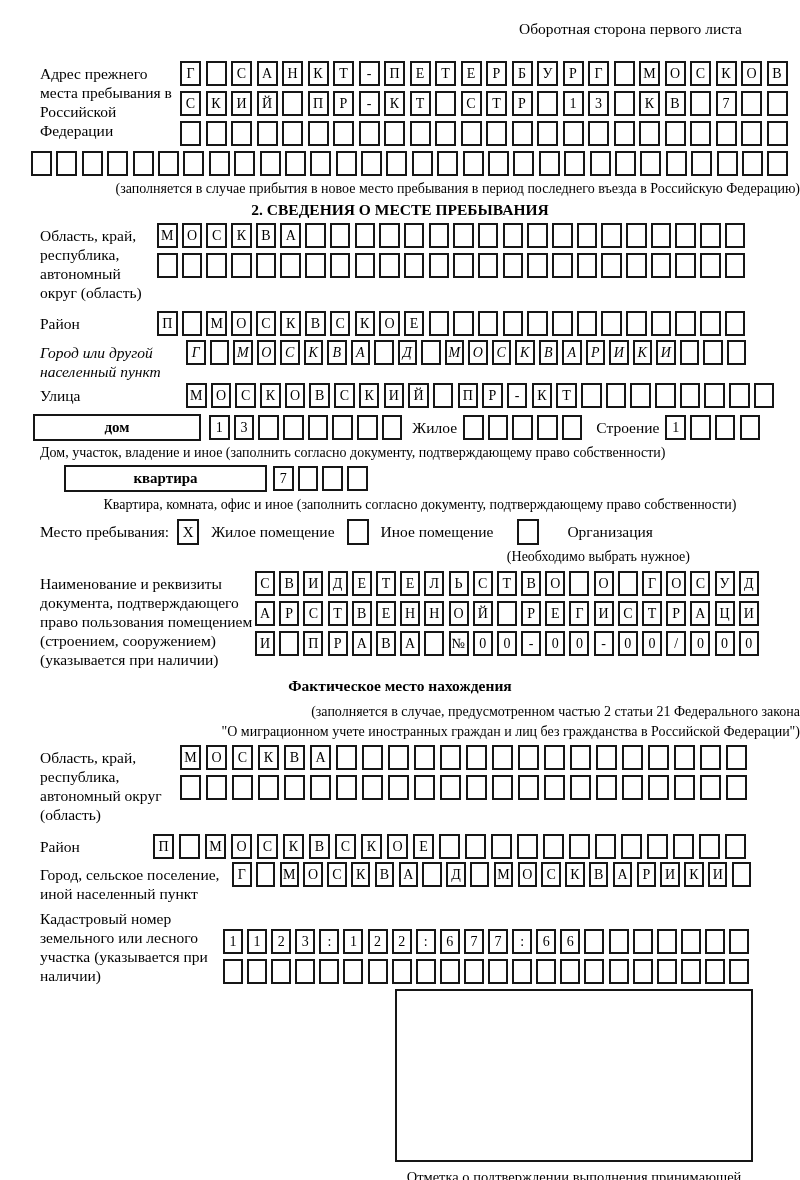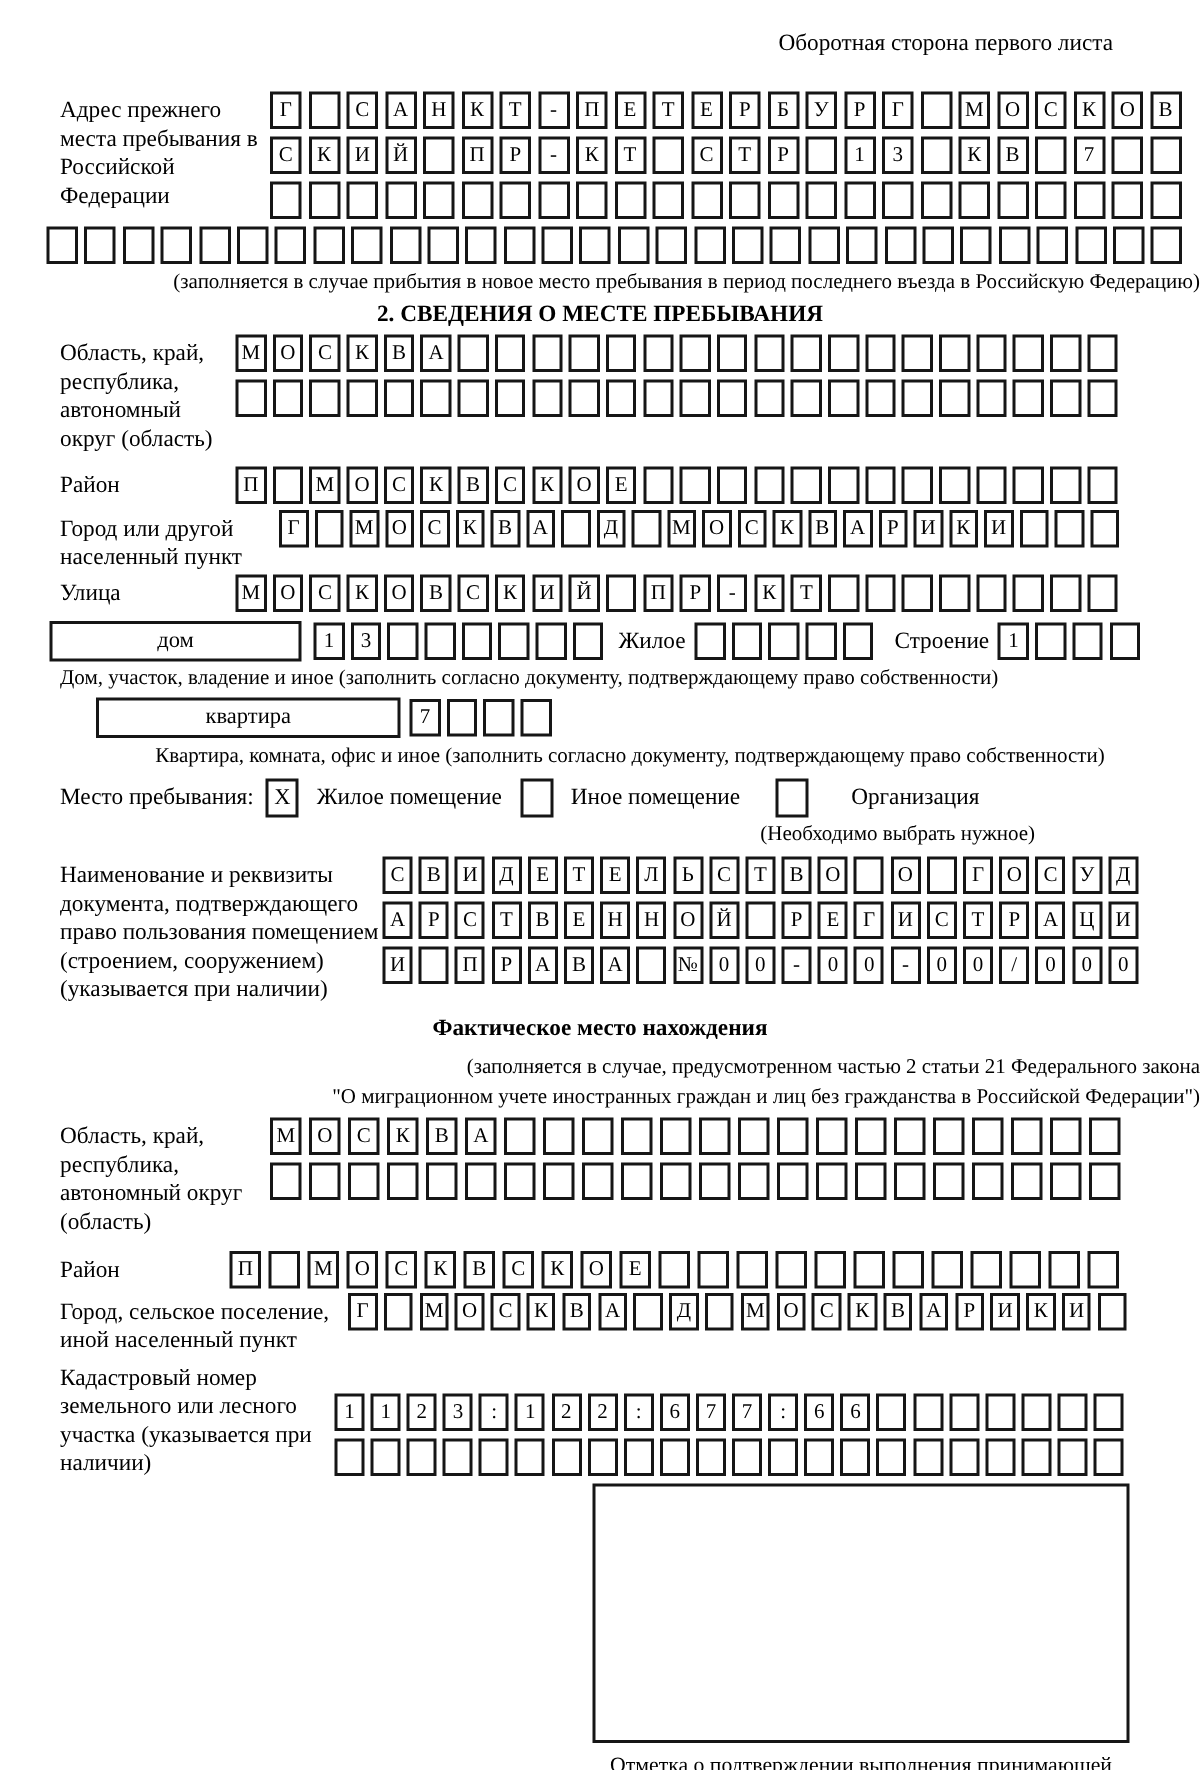--- a/index.html
+++ b/index.html
@@ -28,21 +28,21 @@
   .gc{gap:4.2px}.gc .cell{width:20px}
   .gd{gap:5px}.gd .cell{width:21px;height:25px}
   .ge{gap:4.3px}.ge .cell{width:19.5px}
   .ge2{gap:4.1px}.ge2 .cell{width:20px}
   .note-c{text-align:right;font-size:14px;line-height:17px;}
   .note-l{margin-left:40px;font-size:14px;line-height:17px;}
   .sec-title{text-align:center;font-weight:bold;font-size:15.5px;}
   .dom-row{display:flex;align-items:flex-start;margin-left:33px;font-size:15.5px;}
   .wbox{
     border:2px solid #161616;height:27px;box-sizing:border-box;flex:none;
-    display:flex;align-items:center;justify-content:center;font-size:15px;background:#fff;
+    display:flex;align-items:center;justify-content:center;font-size:15px;background:#fff;font-weight:bold;
   }
   .dom-box{width:168px}.kv-box{width:203px}
   .inl-lbl{flex:none;line-height:27px;}
   .mesto{display:flex;align-items:center;margin-left:40px;font-size:15.5px;}
   .chk{
     flex:none;width:22px;height:26px;border:2px solid #161616;box-sizing:border-box;
     display:flex;align-items:center;justify-content:center;font-size:15px;background:#fff;
   }
   .ml6{margin-left:6px}.ml8{margin-left:8px}.ml10{margin-left:10px}.ml12{margin-left:12px}
   .ml14{margin-left:14px}.ml24{margin-left:24px}.ml28{margin-left:28px}
@@ -256,21 +256,21 @@
         <span class="cell"></span>
         <span class="cell"></span>
         <span class="cell"></span>
         <span class="cell"></span>
         <span class="cell"></span>
         <span class="cell"></span>
         <span class="cell"></span>
       </div>
   </div>
 
-  <div class="fb" style="margin-top:4px;">
+  <div class="fb" style="margin-top:4px;font-style:italic;">
     <div class="lbl w146">Город или другой населенный пункт</div>
     <div class="crow gb2">
         <span class="cell">Г</span>
         <span class="cell"></span>
         <span class="cell">М</span>
         <span class="cell">О</span>
         <span class="cell">С</span>
         <span class="cell">К</span>
         <span class="cell">В</span>
         <span class="cell">А</span>
@@ -286,21 +286,21 @@
         <span class="cell">Р</span>
         <span class="cell">И</span>
         <span class="cell">К</span>
         <span class="cell">И</span>
         <span class="cell"></span>
         <span class="cell"></span>
         <span class="cell"></span>
       </div>
   </div>
 
-  <div class="fb" style="margin-top:2px;">
+  <div class="fb" style="margin-top:2px;gap:29px;">
     <div class="lbl w117">Улица</div>
     <div class="crow gb">
         <span class="cell">М</span>
         <span class="cell">О</span>
         <span class="cell">С</span>
         <span class="cell">К</span>
         <span class="cell">О</span>
         <span class="cell">В</span>
         <span class="cell">С</span>
         <span class="cell">К</span>

